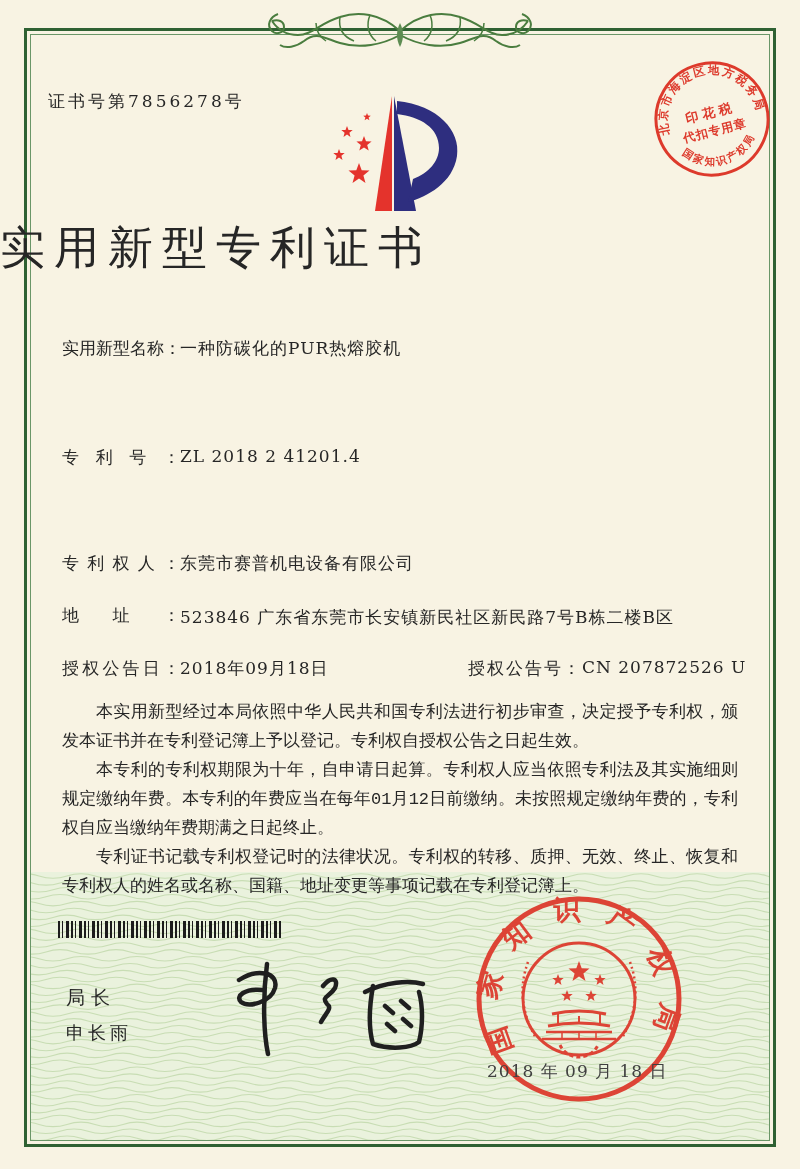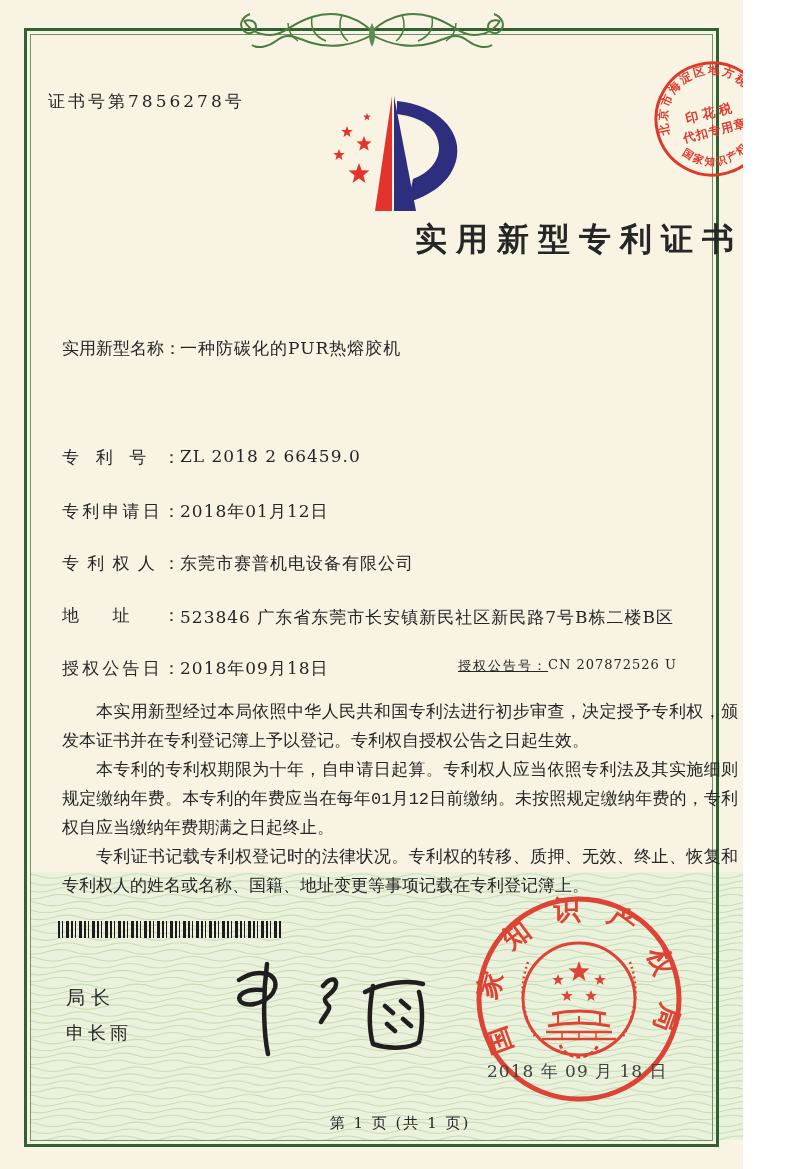--- a/index.html
+++ b/index.html
@@ -3,50 +3,50 @@
 <meta charset="utf-8">
 <style>
   :root{
     --paper:#f8f3e3; --ink:#262626;
     --frame-green:#2f6133; --frame-green-light:#6a9668;
     --wave-bg:#eaf2dd; --wave-line:#c8ddb4;
     --seal-red:#dd3a2c; --logo-blue:#2e2e7f; --logo-red:#e4332c;
   }
   html,body{margin:0;padding:0;}
   .page{
-    position:relative; width:743px; height:1169px; overflow:hidden;
+    position:relative; width:800px; height:1169px; overflow:hidden;
     background:var(--paper); color:var(--ink);
     font-family:"DejaVu Serif", serif;
   }
   
   .waves{position:absolute; left:31px; top:872px; width:738px; height:268px;
     background:var(--wave-bg); overflow:hidden;}
   #wave-svg{position:absolute; left:0; top:0;}
   #wave-svg path{fill:none; stroke:var(--wave-line); stroke-width:1.1px;}
   
   .frame{position:absolute; left:24px; right:24px; top:28px; bottom:22px;
     border:3px solid var(--frame-green); pointer-events:none;}
   .frame::after{content:""; position:absolute; inset:3px;
     border:1px solid var(--frame-green-light);}
   
   .ornament{position:absolute; left:50%; top:1px; transform:translateX(-50%);}
   
   .cert-no{position:absolute; left:48px; top:90px; font-size:17px; letter-spacing:3px;}
   .logo{position:absolute; left:322px; top:92px;}
   .tax-stamp{position:absolute; left:650px; top:57px; transform:rotate(-14deg);}
   .tax-stamp text, .tax-stamp textPath{fill:var(--seal-red); font-family:"DejaVu Serif",serif; font-weight:bold;}
-  .doc-title{position:absolute; left:0; right:0; top:218px; text-align:right;
-    font-size:32px; font-weight:bold; letter-spacing:9px;}
+  .doc-title{position:absolute; left:0; right:0; top:218px; text-align:left;
+    font-size:45px; font-weight:normal; letter-spacing:9px;}
   
   .field{position:absolute; left:62px; font-size:17px; white-space:nowrap;text-decoration:underline;}
   .flabel{display:inline-block; width:118px; text-align:justify; text-align-last:justify; vertical-align:top;}
   .fvalue{display:inline-block; margin-left:0px; letter-spacing:1px; vertical-align:top;}
   .field.wrap{white-space:normal; width:690px;}
   .field.wrap .fvalue{width:560px; line-height:26px;}
-  .grant-no{position:absolute; left:458px; font-size:13px; white-space:nowrap;text-decoration:underline;}
+  .grant-no{position:absolute; left:468px; font-size:17px; white-space:nowrap;}
   .grant-no .glabel{letter-spacing:2px;}
   
   .body-text{position:absolute; left:62px; top:698px; width:676px;
     font-size:17px; line-height:29px; text-align:justify;}
   .body-text p{margin:0; text-indent:2em;font-family:Liberation Mono, monospace;}
   
   .barcode{position:absolute; left:58px; top:921px; width:225px; height:17px;
     background:repeating-linear-gradient(90deg,#1c1c1c 0 2px,transparent 2px 4px,#1c1c1c 4px 5px,transparent 5px 8px,#1c1c1c 8px 11px,transparent 11px 13px);}
   .official-role{position:absolute; left:66px; top:985px; font-size:19px; letter-spacing:6px;}
   .official-name{position:absolute; left:66px; top:1021px; font-size:18px; letter-spacing:4px;}
@@ -155,24 +155,21 @@
         <polygon points="37.0,71.0 39.7,78.3 47.5,78.6 41.4,83.4 43.5,90.9 37.0,86.6 30.5,90.9 32.6,83.4 26.5,78.6 34.3,78.3"></polygon>
       </g>
   </svg>
 
   <div class="doc-title">实用新型专利证书</div>
 
   <div class="field" style="top:337px">
     <span class="flabel">实用新型名称：</span><span class="fvalue">一种防碳化的PUR热熔胶机</span>
   </div>
   <div class="field" style="top:446px">
-    <span class="flabel">专利号：</span><span class="fvalue">ZL 2018 2 66459.0</span>
-  </div>
-  <div class="field" style="top:500px">
-    <span class="flabel">专利申请日：</span><span class="fvalue">2018年01月12日</span>
+    <span class="flabel">专利号：</span><span class="fvalue">ZL 2018 2 41201.4</span>
   </div>
   <div class="field" style="top:552px">
     <span class="flabel">专利权人：</span><span class="fvalue">东莞市赛普机电设备有限公司</span>
   </div>
   <div class="field wrap" style="top:604px">
     <span class="flabel">地址：</span><span class="fvalue">523846 广东省东莞市长安镇新民社区新民路7号B栋二楼B区</span>
   </div>
   <div class="field" style="top:657px">
     <span class="flabel">授权公告日：</span><span class="fvalue">2018年09月18日</span>
   </div>
@@ -221,15 +218,14 @@
       <path class="art" stroke-width="3" d="M76,134 Q107,128 138,134"></path>
       <path class="art" stroke-width="2" d="M86,122 V132 M128,122 V132 M107,124 V132"></path>
       <path class="art" stroke-width="2.5" d="M74,140 H140 M70,147 H144"></path>
       <path class="art" stroke-width="1.5" d="M90,140 V147 M107,140 V147 M124,140 V147"></path>
       <path class="art" stroke-width="3" stroke-dasharray="4,3" d="M88,153 A21,21 0 0 0 126,153"></path>
       <path class="art" stroke-width="2.5" stroke-dasharray="2,3" d="M56,70 Q42,108 64,146 M158,70 Q172,108 150,146"></path>
     </g>
   </svg>
   <div class="seal-date">2018 年 09 月 18 日</div>
 
-  <div class="page-footer">第 1 页 (共 1 页)</div>
 
 </div>
 
 </body></html>

